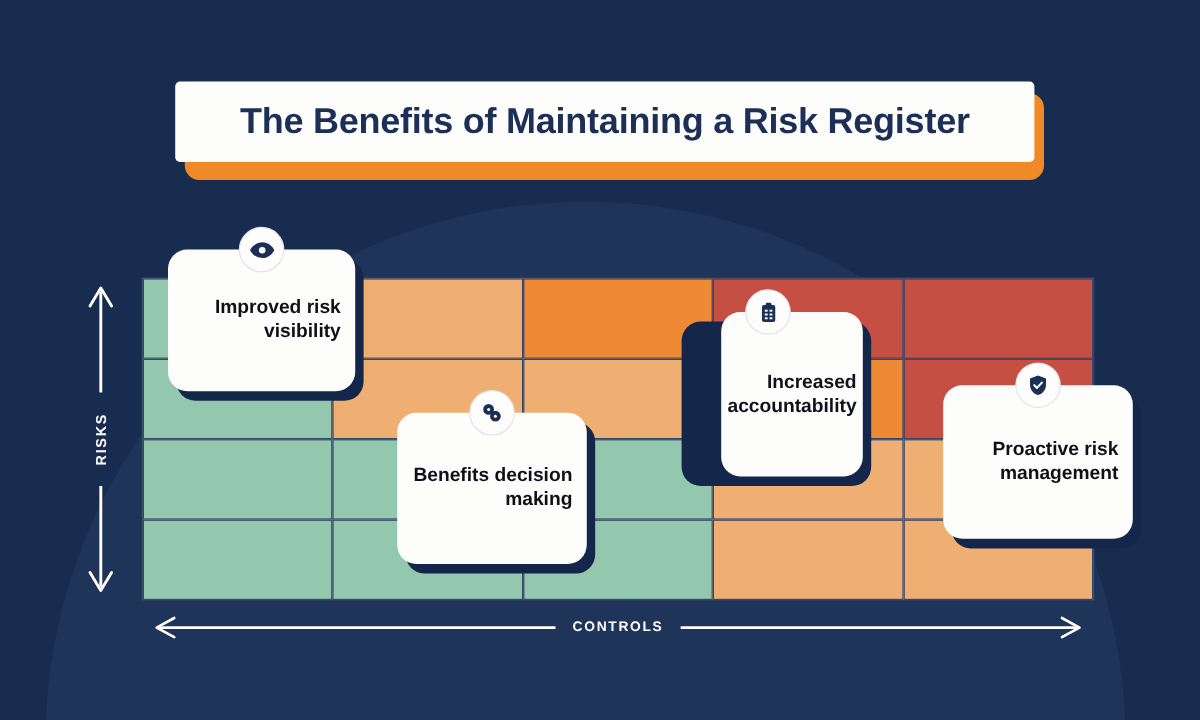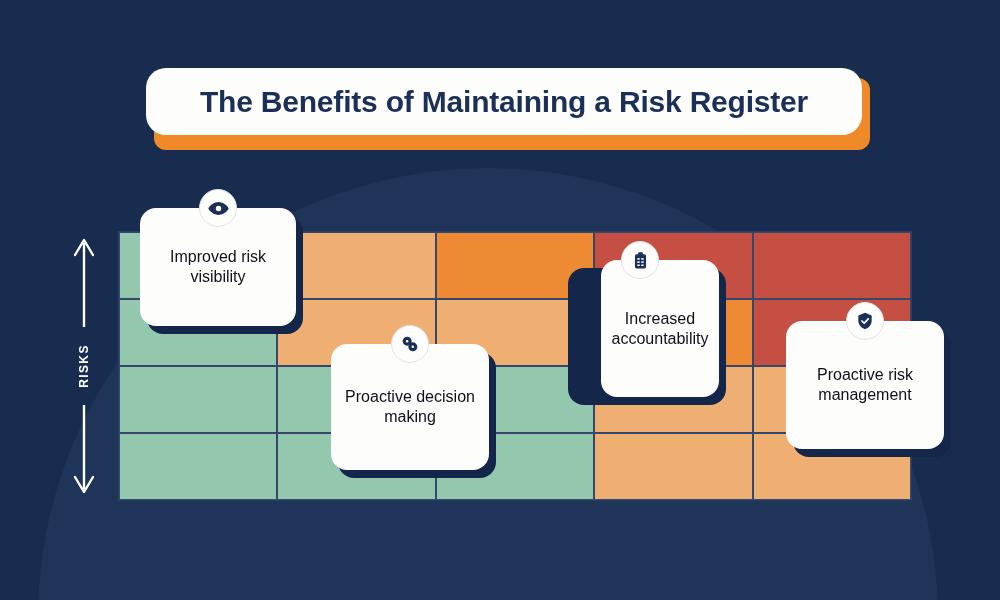--- a/index.html
+++ b/index.html
@@ -34,21 +34,21 @@
     left:8px; top:10px;
     width:716px; height:72px;
     background:#f08a29;
     border-radius:12px;
   }
   #title-card {
     position:absolute;
     left:0; top:0;
     width:716px; height:67px;
     background:#fdfdfb;
-    border-radius:20px;
+    border-radius:4px;
     display:flex; align-items:center; justify-content:center;
   }
   #title-text {
     color:#1b2f57;
     font-size:30px;
     font-weight:bold;
     letter-spacing:-0.2px;
     white-space:nowrap;
   }
 
@@ -112,22 +112,23 @@
     width:100%; height:100%;
     background:#fdfdfb;
     border-radius:16px;
     display:flex; align-items:center; justify-content:center;
     text-align:center;
     padding:10px 12px;
   }
   .benefit-text {
     color:#10101a;
     font-size:16px;
-    font-weight:normal;
+    font-weight:bold;
     line-height:1.24;
+    text-align:right;
   }
   .benefit-icon {
     position:absolute;
     top:-19px; left:50%;
     transform:translateX(-50%);
     width:38px; height:38px;
     border-radius:50%;
     background:#fdfdfb;
     border:1px solid #dfe3ec;
     display:flex; align-items:center; justify-content:center;
@@ -175,38 +176,49 @@
       <div class="cell" style="background: rgb(148, 200, 174);"></div>
       <div class="cell" style="background: rgb(240, 175, 114);"></div>
       <div class="cell" style="background: rgb(240, 175, 114);"></div>
       <div class="cell" style="background: rgb(148, 200, 174);"></div>
       <div class="cell" style="background: rgb(148, 200, 174);"></div>
       <div class="cell" style="background: rgb(148, 200, 174);"></div>
       <div class="cell" style="background: rgb(240, 175, 114);"></div>
       <div class="cell" style="background: rgb(240, 175, 114);"></div>
     </div>
 
+  <div id="controls-axis">
+    <svg width="330" height="24" viewBox="0 0 330 24" style="flex:1" preserveAspectRatio="none">
+      <line x1="14" y1="12" x2="330" y2="12" stroke="#ffffff" stroke-width="2.2" vector-effect="non-scaling-stroke"></line>
+      <polyline points="26,4 12,12 26,20" fill="none" stroke="#ffffff" stroke-width="2.2" stroke-linecap="round" stroke-linejoin="round" vector-effect="non-scaling-stroke"></polyline>
+    </svg>
+    <span id="controls-label">CONTROLS</span>
+    <svg width="330" height="24" viewBox="0 0 330 24" style="flex:1" preserveAspectRatio="none">
+      <line x1="0" y1="12" x2="316" y2="12" stroke="#ffffff" stroke-width="2.2" vector-effect="non-scaling-stroke"></line>
+      <polyline points="304,4 318,12 304,20" fill="none" stroke="#ffffff" stroke-width="2.2" stroke-linecap="round" stroke-linejoin="round" vector-effect="non-scaling-stroke"></polyline>
+    </svg>
+  </div>
 
   <div id="benefits-layer">
       <div class="benefit" style="left: 140px; top: 208px; width: 156px; height: 118px;">
         <div class="benefit-shadow"></div>
         <div class="benefit-card">
           <span class="benefit-text">Improved risk visibility</span>
         </div>
         <div class="benefit-icon">
           <svg width="21" height="21" viewBox="0 0 24 24" fill="none" stroke="#1b2f57" stroke-width="2" stroke-linecap="round" stroke-linejoin="round">
             <path d="M1.5 12S5 5.5 12 5.5 22.5 12 22.5 12 19 18.5 12 18.5 1.5 12 1.5 12Z" fill="#1b2f57" stroke="#1b2f57"></path>
             <circle cx="12" cy="12" r="3.1" fill="#ffffff" stroke="none"></circle>
           </svg>
         </div>
       </div>
       <div class="benefit" style="left: 331px; top: 344px; width: 158px; height: 126px;">
         <div class="benefit-shadow"></div>
         <div class="benefit-card">
-          <span class="benefit-text">Proactive decision making</span>
+          <span class="benefit-text">Benefits decision making</span>
         </div>
         <div class="benefit-icon">
           <svg width="20" height="20" viewBox="0 0 24 24" fill="none" stroke="#1b2f57" stroke-width="2.2" stroke-linecap="round">
             <circle cx="8.6" cy="8.6" r="4.3" fill="#1b2f57" stroke="#1b2f57"></circle>
             <circle cx="15.4" cy="15.4" r="4.3" fill="#1b2f57" stroke="#1b2f57"></circle>
             <circle cx="8.6" cy="8.6" r="1.5" fill="#ffffff" stroke="none"></circle>
             <circle cx="15.4" cy="15.4" r="1.5" fill="#ffffff" stroke="none"></circle>
           </svg>
         </div>
       </div>

